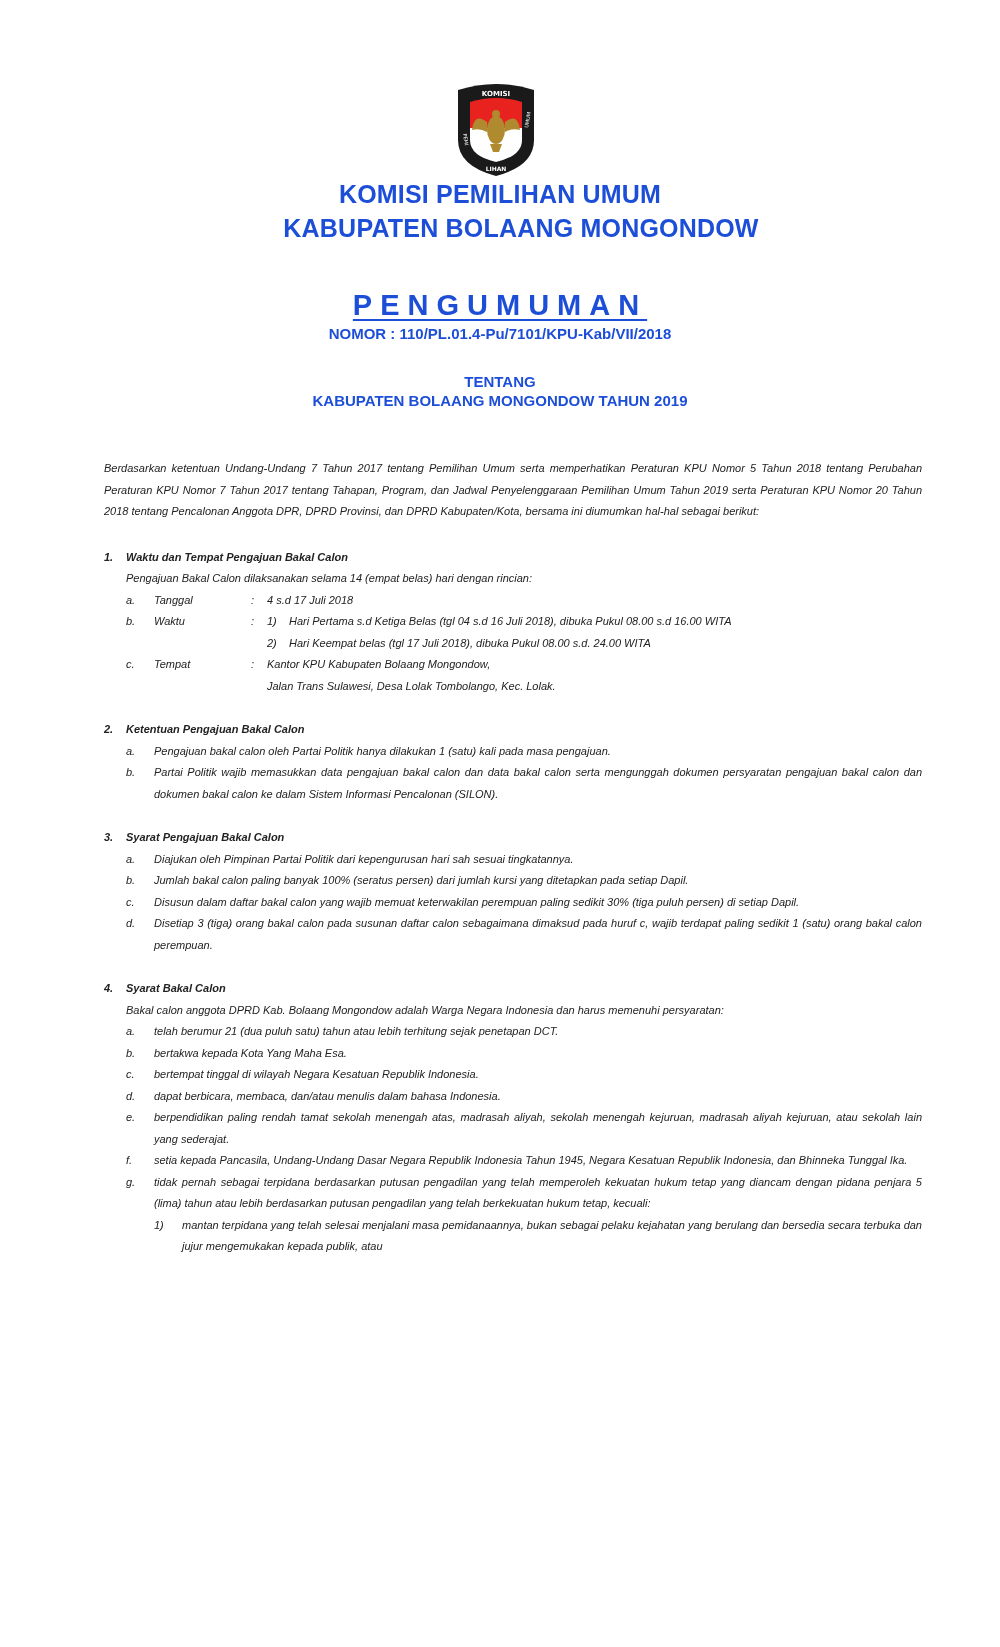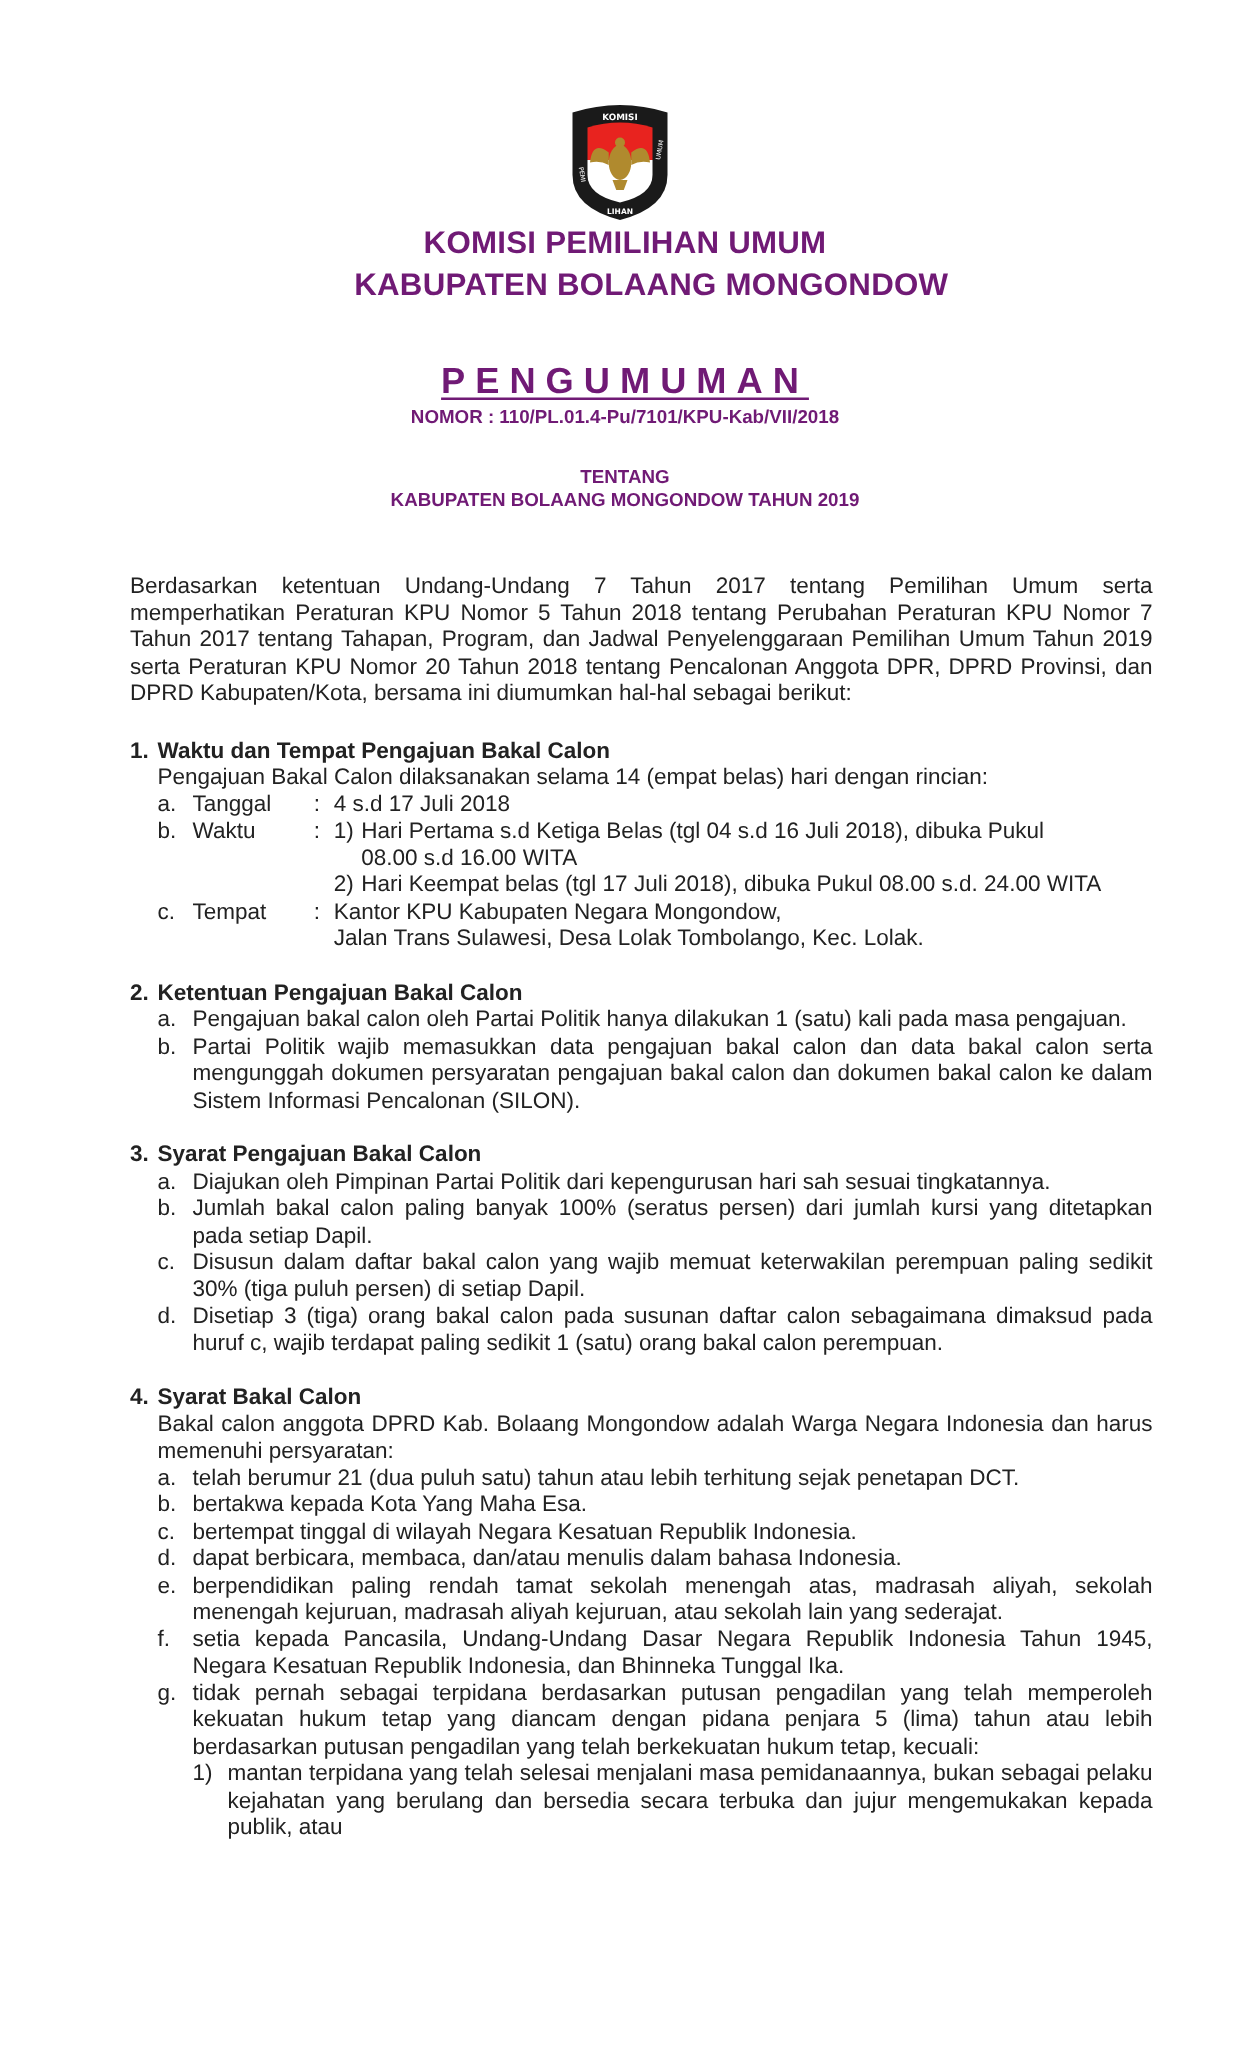--- a/index.html
+++ b/index.html
@@ -1,30 +1,30 @@
 <!DOCTYPE html>
 <html><head>
   <meta charset="utf-8">
   <style>
     html, body { margin: 0; padding: 0; background: #ffffff; }
     body { width: 1000px; height: 1647px; position: relative; overflow: hidden;
       font-family: "Liberation Sans", sans-serif; color: #1a1a1a; }
     .page { position: absolute; left: 0; top: 0; width: 1000px; height: 1541px; }
     .logo { position: absolute; left: 452px; top: 82px; width: 88px; height: 96px; }
-    .hdr { position: absolute; left: 0; width: 1000px; text-align: center; font-weight: bold; color: #701a75; }
+    .hdr { position: absolute; left: 0; width: 1000px; text-align: center; font-weight: bold; color: #1d4ed8; }
     .h1 { top: 180px; font-size: 25px; letter-spacing: 0.2px; }
     .h2 { top: 214px; font-size: 25px; letter-spacing: 0.2px; padding-left: 21px; }
     .announce { top: 289px; font-size: 29px; letter-spacing: 8px; }
     .announce span { text-decoration: underline; text-decoration-thickness: 2px; text-underline-offset: 4px; }
     .nomor { top: 325px; font-size: 15px; }
     .tentang { top: 373px; font-size: 15px; }
     .about1 { top: 395px; font-size: 15px; }
     .about2 { top: 392px; font-size: 15px; }
 
-    .body { position: absolute; left: 104px; width: 818px; top: 458px; font-size: 18px; line-height: 21.5px; color: #222; }
+    .body { position: absolute; left: 104px; width: 818px; top: 458px; font-size: 11px; line-height: 21.5px; color: #222; font-style: italic; }
     .just { text-align: justify; text-align-last: left; }
     p { margin: 0; }
     .sec { margin-top: 22px; }
     .sec-title { font-weight: bold; display: flex; }
     .sec-num { width: 22px; flex: none; }
     .ind { padding-left: 22px; }
     .row { display: flex; }
     .lbl { width: 28px; flex: none; }
     .txt { flex: 1; text-align: justify; text-align-last: left; }
     .field { width: 97px; flex: none; }
@@ -90,21 +90,21 @@
               <span style="width:22px;flex:none">2)</span>
               <span style="flex:1">Hari Keempat belas (tgl 17 Juli 2018), dibuka Pukul 08.00 s.d. 24.00 WITA</span>
             </div>
           </div>
         </div>
         <div class="row">
           <span class="lbl">c.</span>
           <span class="field">Tempat</span>
           <span class="colon">:</span>
           <div style="flex:1">
-            <div>Kantor KPU Kabupaten Negara Mongondow,</div>
+            <div>Kantor KPU Kabupaten Bolaang Mongondow,</div>
             <div>Jalan Trans Sulawesi, Desa Lolak Tombolango, Kec. Lolak.</div>
           </div>
         </div>
       </div>
     </div>
 
     <div class="sec">
       <div class="sec-title">
         <span class="sec-num">2.</span>
         <span>Ketentuan Pengajuan Bakal Calon</span>

